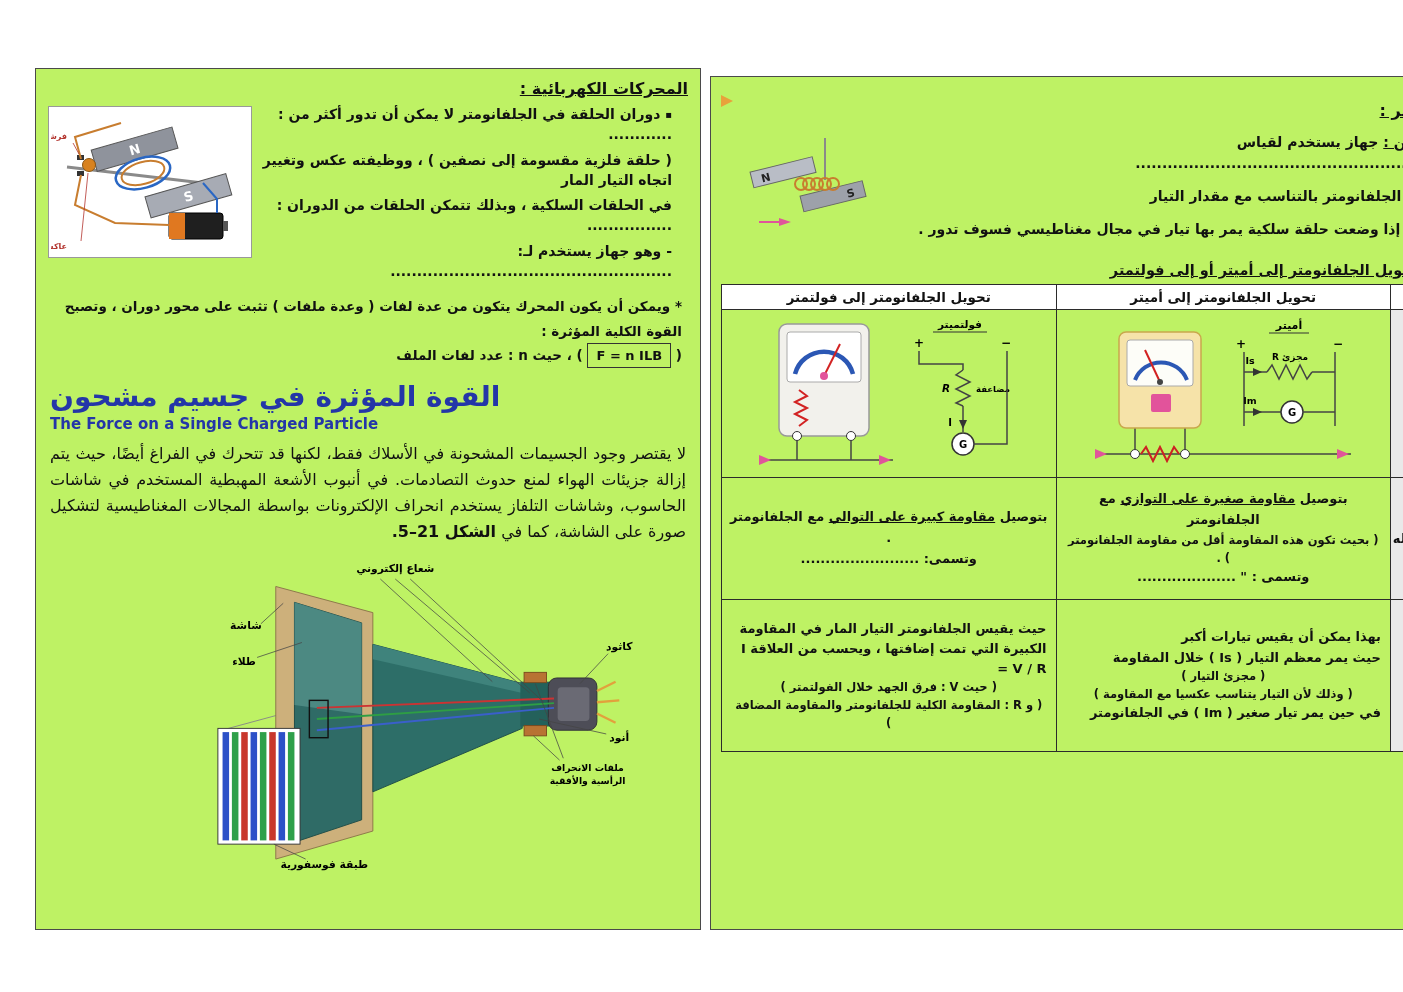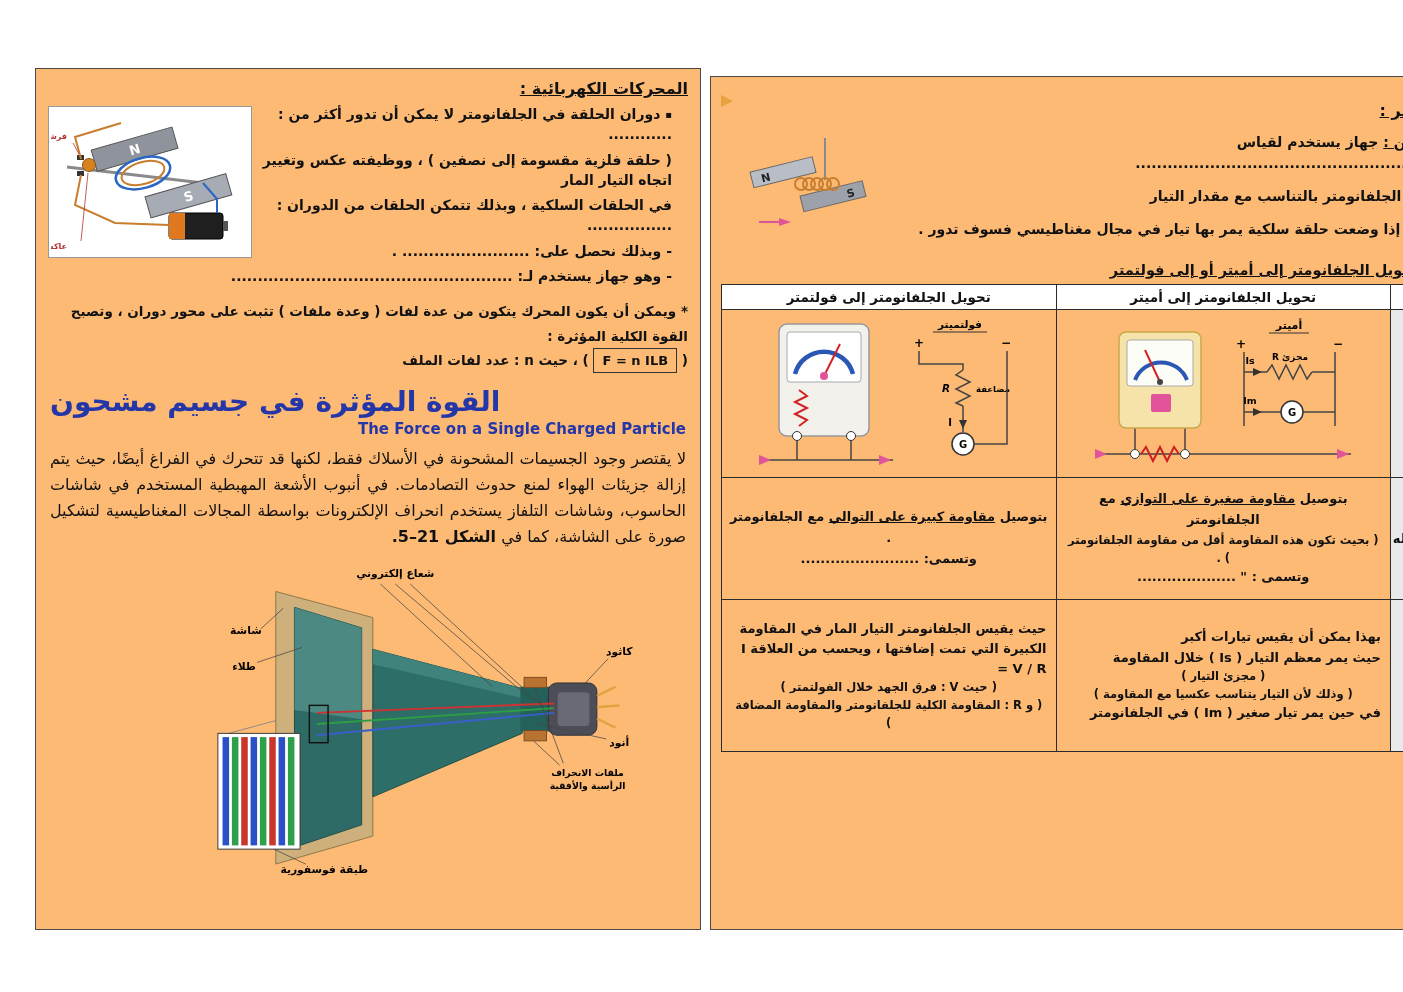--- a/index.html
+++ b/index.html
@@ -1,18 +1,18 @@
 <!DOCTYPE html>
 <html lang="ar"><head>
 <meta charset="utf-8">
 <style>
   html,body{margin:0;padding:0}
   body{width:1403px;height:992px;background:#fff;font-family:"DejaVu Sans",sans-serif;color:#111}
   .page{position:relative;width:1403px;height:992px;background:#fff;overflow:hidden}
-  .panel{position:absolute;border:1px solid #4a4a4a;background:#fdba74;box-sizing:border-box}
+  .panel{position:absolute;border:1px solid #4a4a4a;background:#bef264;box-sizing:border-box}
   .panel-galv{left:710px;top:76px;width:784px;height:854px;padding:22px 10px}
   .panel-motor{left:35px;top:68px;width:666px;height:862px;padding:8px 10px}
   [dir=rtl]{direction:rtl;text-align:right}
   .clear{clear:both}
   .sec-title{font-size:16px;font-weight:bold;text-decoration:underline;margin:2px 2px 6px}
   .lbl-u{font-weight:bold;text-decoration:underline}
   .intro-line{margin:12px 2px;font-size:14px;font-weight:bold;line-height:1.5}
   .marker-triangle{position:absolute;left:10px;top:18px;width:0;height:0;
     border-top:6px solid transparent;border-bottom:6px solid transparent;border-left:12px solid #E8A23B}
   .magnet-figure{float:left;width:152px;height:98px;margin:2px 10px 4px 18px}
@@ -25,25 +25,25 @@
   .lblcol{background:#E9E9E9;font-weight:bold;text-align:center;font-size:14px}
   .w-label{width:92px}
   .diagram-cell{height:168px;padding:2px;text-align:left;vertical-align:middle}
   .method-cell{height:122px;padding:6px 8px;font-weight:bold;text-align:center;line-height:1.6}
   .expl-cell{height:152px;padding:6px 9px;font-weight:bold;line-height:1.55;text-align:right}
   .small-note{font-size:11.5px;font-weight:bold;text-align:center}
   .em-u{font-weight:bold;text-decoration:underline}
   .motor-figure{float:left;width:202px;height:150px;border:1px solid #999;margin:2px 10px 6px 2px;background:#fff}
   .m-line{margin:5px 18px;font-size:14px;font-weight:bold;line-height:1.45}
   .blt{font-size:10px;vertical-align:1px}
-  .motor-note{font-size:13.5px;font-weight:bold;margin:8px 2px 4px;line-height:1.8;clear:both}
+  .motor-note{font-size:13.5px;font-weight:bold;margin:8px 8px 4px;line-height:1.8;clear:both}
   .note-l2{display:block}
   .formula-box{border:1px solid #333;padding:0 8px;direction:ltr;display:inline-block;font-size:13px}
   .force-title-ar{color:#2436A8;font-size:28px;font-weight:bold;margin:12px 4px 2px;text-align:left}
-  .force-title-en{color:#2436A8;font-size:15px;font-weight:bold;margin:2px 4px 8px;text-align:right}
+  .force-title-en{color:#2436A8;font-size:15px;font-weight:bold;margin:2px 4px 8px;text-align:left}
   .force-para{font-size:16px;line-height:1.62;text-align:justify;margin:2px 4px 4px}
   .force-para b{font-weight:bold}
   .crt-figure{display:block;width:430px;margin:6px 48px 0 auto}
   figure{padding:0}
   svg{font-family:"DejaVu Sans",sans-serif;display:block}
 </style>
 </head>
 <body>
 
 <div class="page">
@@ -250,21 +250,20 @@
         <line x1="30" y1="134" x2="37" y2="66" stroke="#B3342E" stroke-width="0.8"></line>
       </svg>
     </figure>
 
     <p class="m-line">
       <span class="blt">▪</span>
       <span>دوران الحلقة في الجلفانومتر لا يمكن أن تدور أكثر من : ............</span>
     </p>
     <p class="m-line">( حلقة فلزية مقسومة إلى نصفين ) ، ووظيفته عكس وتغيير اتجاه التيار المار</p>
     <p class="m-line">في الحلقات السلكية ، وبذلك تتمكن الحلقات من الدوران : ................</p>
-    <p class="m-line">- وبذلك نحصل على: ........................ .</p>
     <p class="m-line">- وهو جهاز يستخدم لـ: .....................................................</p>
     <div class="clear"></div>
 
     <p class="motor-note">
       <span>*</span>
       <span>ويمكن أن يكون المحرك يتكون من عدة لفات ( وعدة ملفات ) تثبت على محور دوران ، وتصبح القوة الكلية المؤثرة :</span>
       <span class="note-l2">
         <span>(</span>
         <span class="formula-box">F = n ILB</span>
         <span>) ، حيث n : عدد لفات الملف</span>

